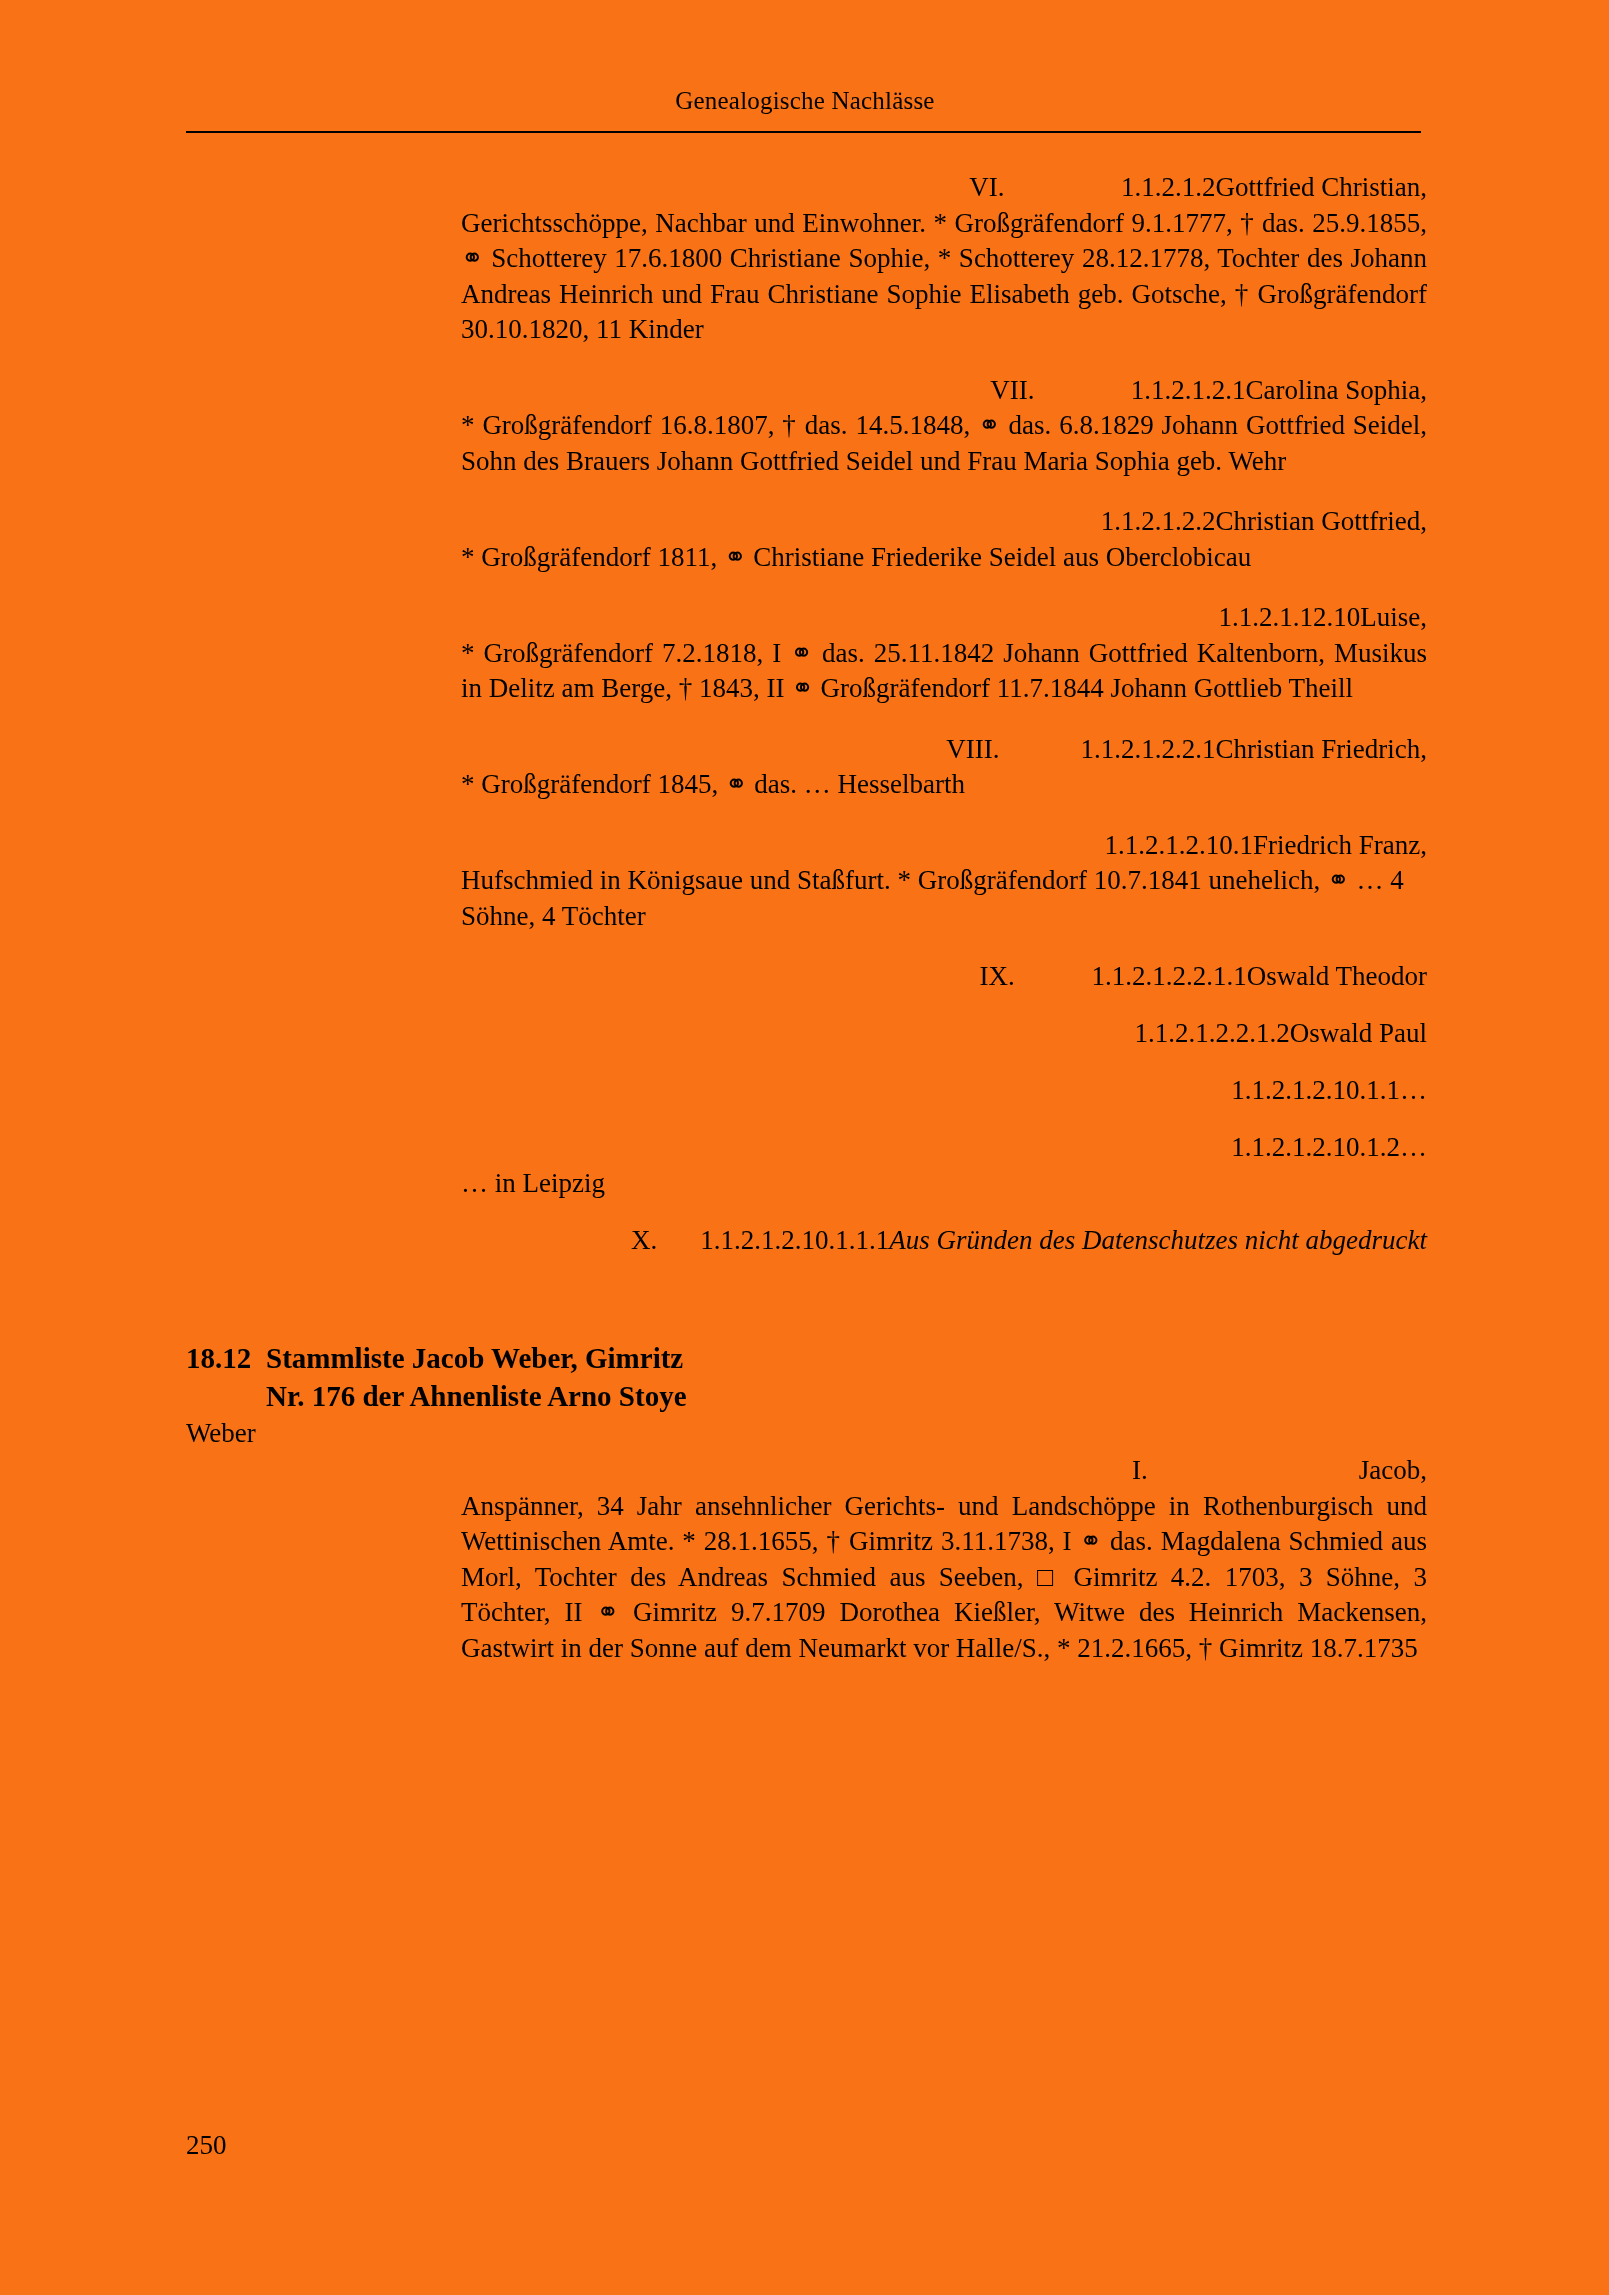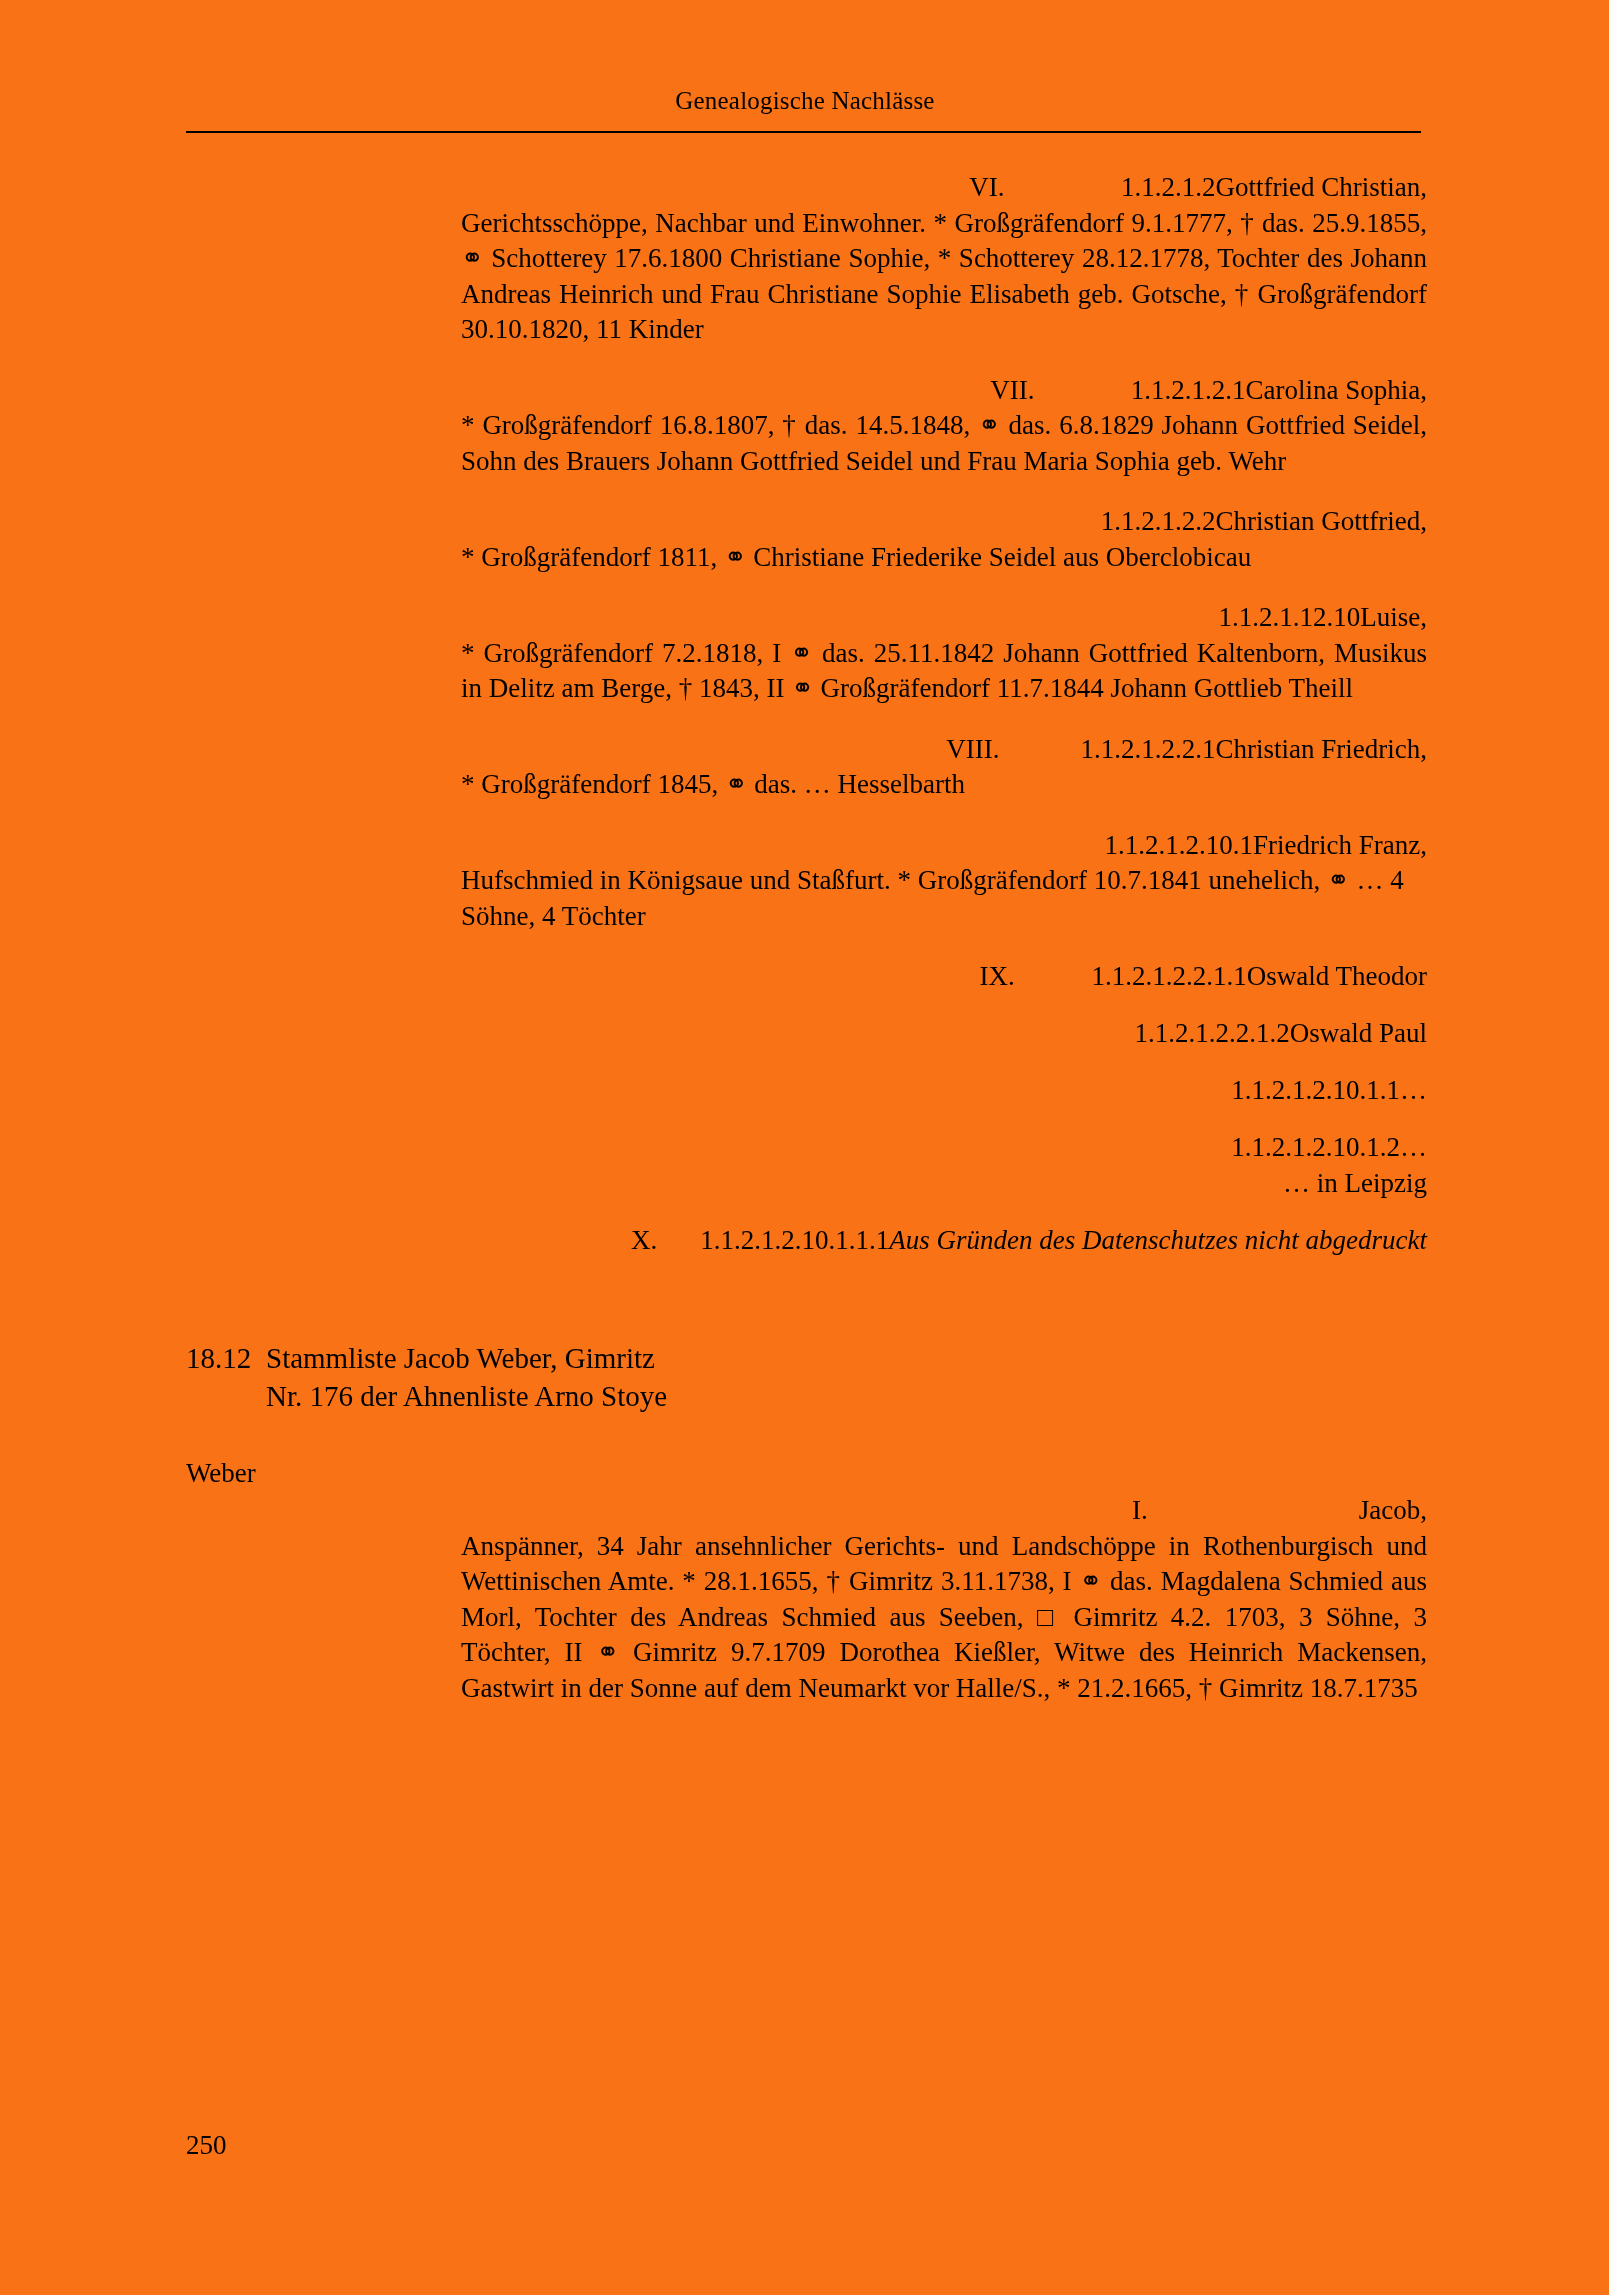--- a/index.html
+++ b/index.html
@@ -91,35 +91,33 @@
 
   
   .entry.oneline {
     margin-bottom: 21.5px;
   }
   .entry.oneline .code { width: 213px; margin-left: 19px; }
 
   .indent-note {
     display: block;
     margin-left: 275px;
-    text-align: right;
   }
 
   .italic { font-style: italic; }
 
   
   .section-gap { height: 51px; }
 
   
   .section-heading {
-    font-weight: normal;
+    font-weight: bold;
     font-size: 29px;
     line-height: 1.33;
     margin-top: 8.3px;
-    margin-bottom: 40px;
   }
   .sh-line { display: block; white-space: nowrap; }
   .sh-num {
     display: inline-block;
     width: 80px;
     vertical-align: top;
   }
   .sh-spacer {
     display: inline-block;
     width: 80px;

